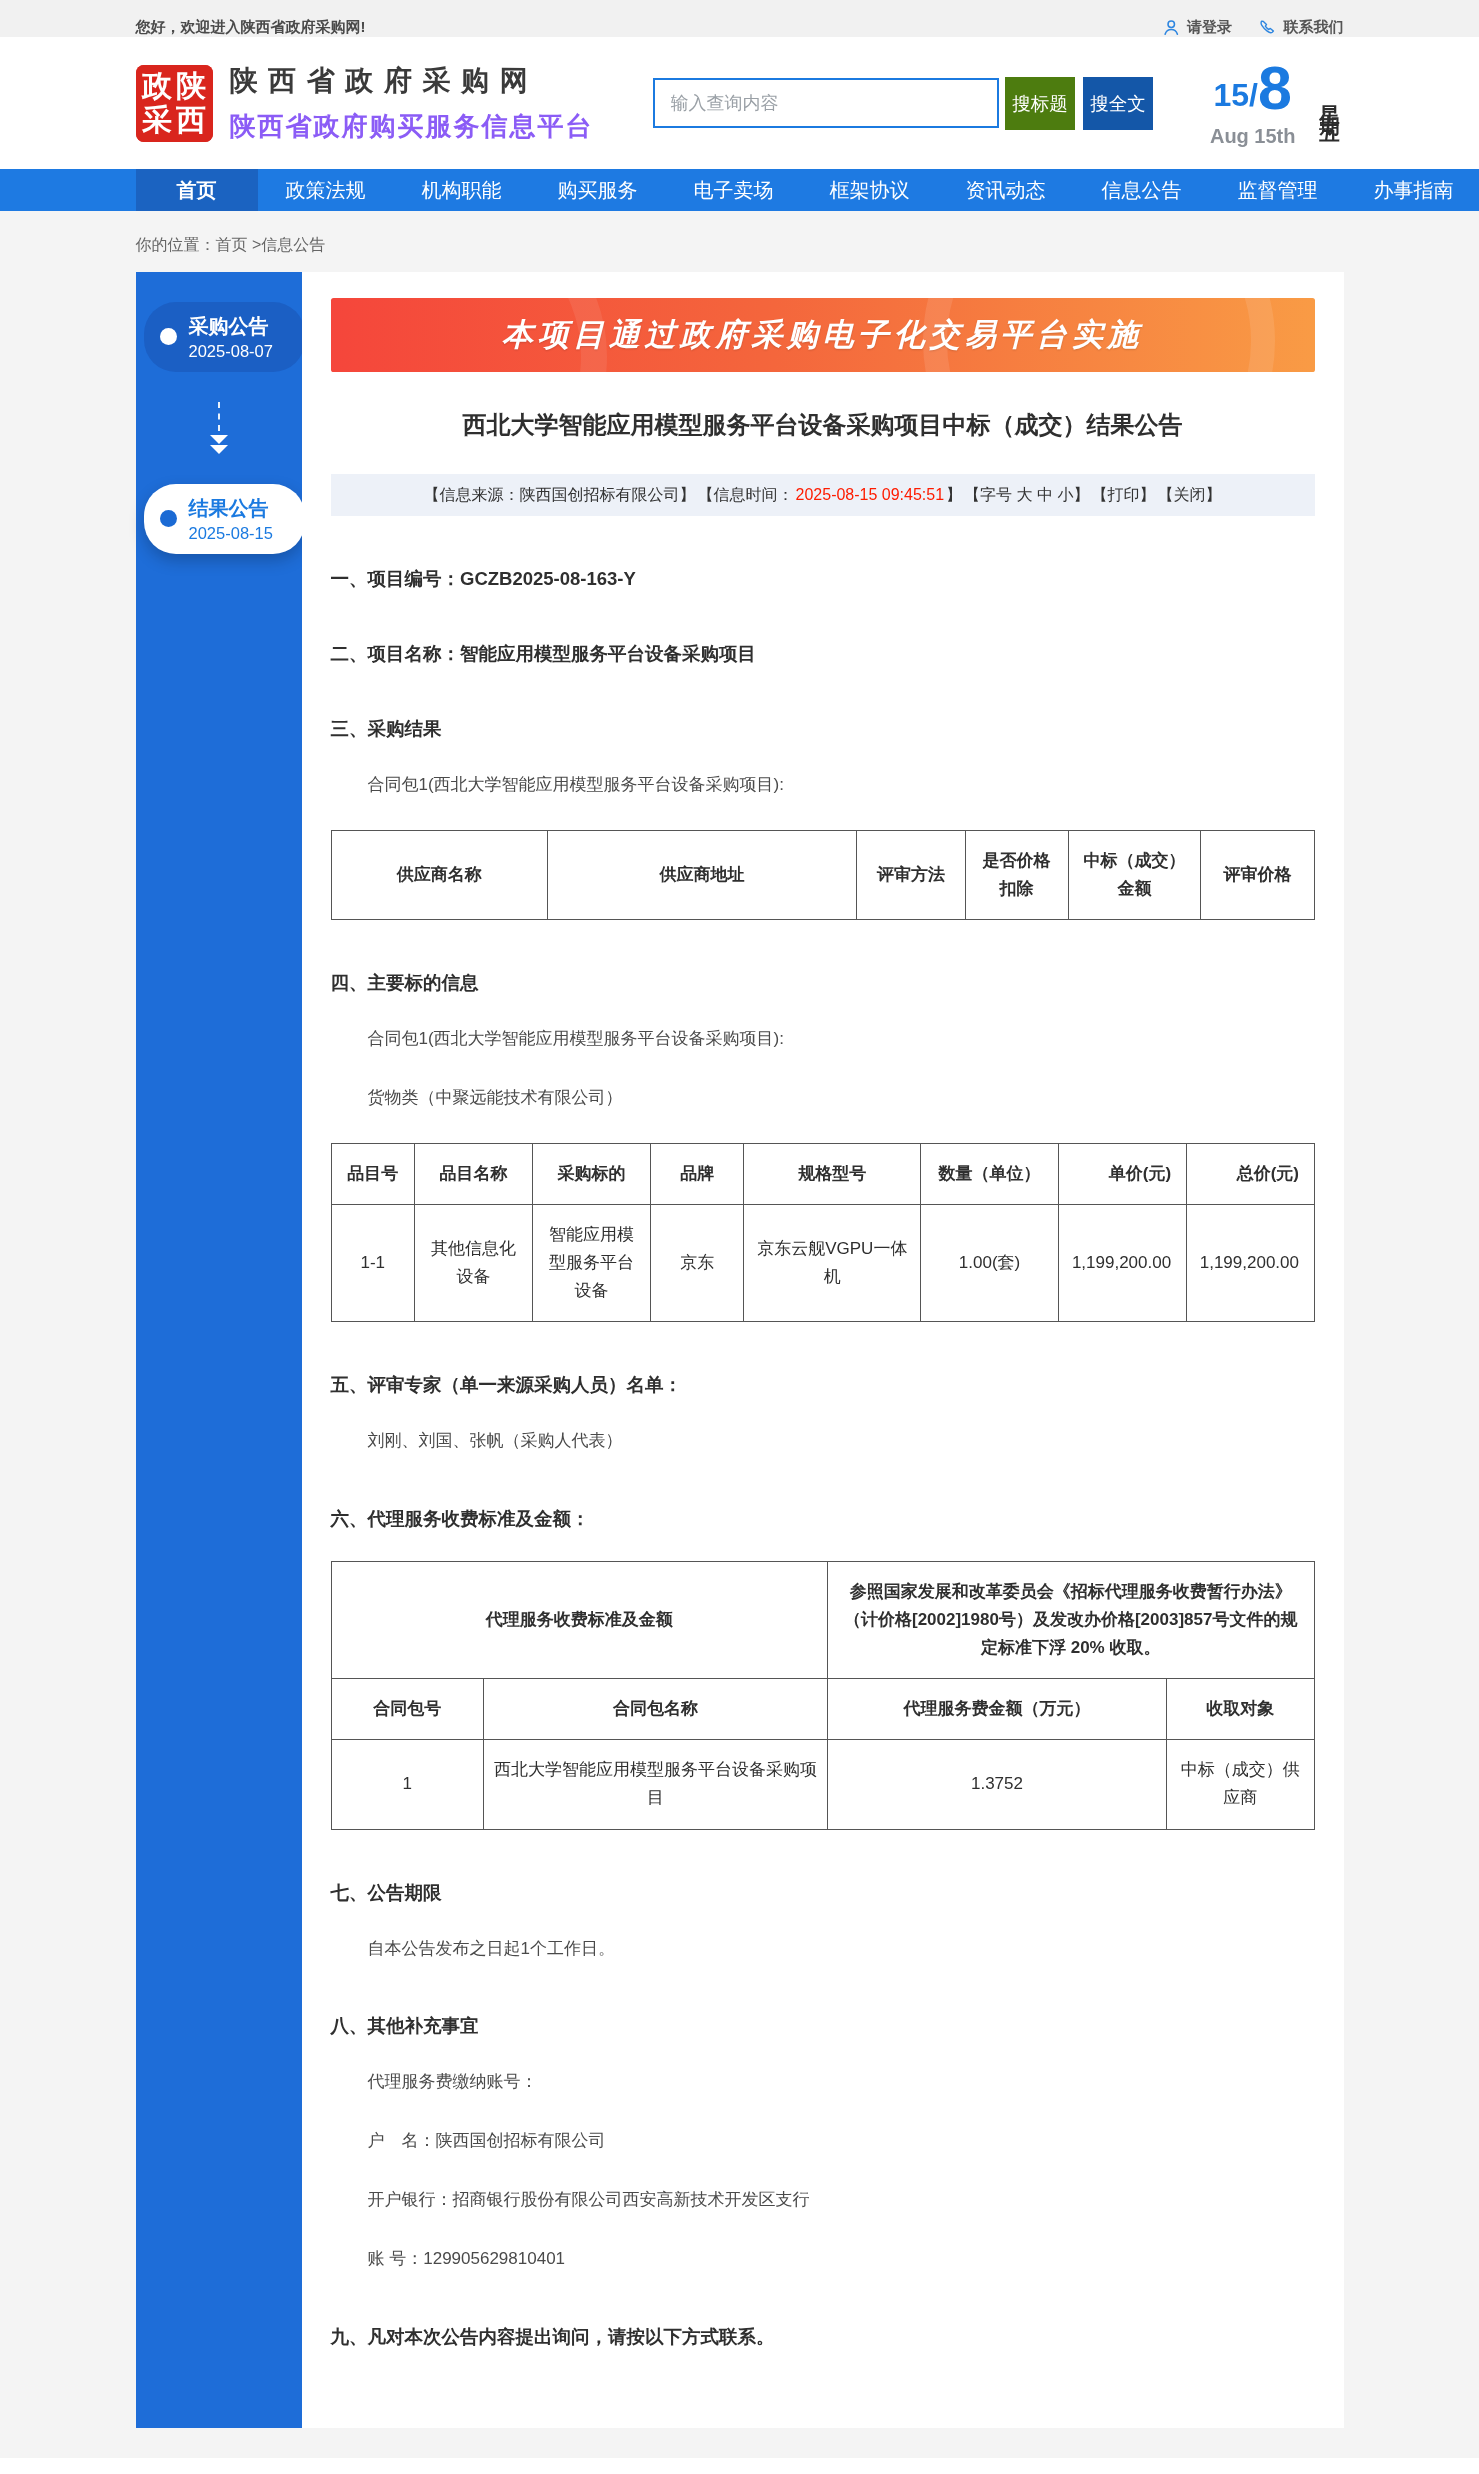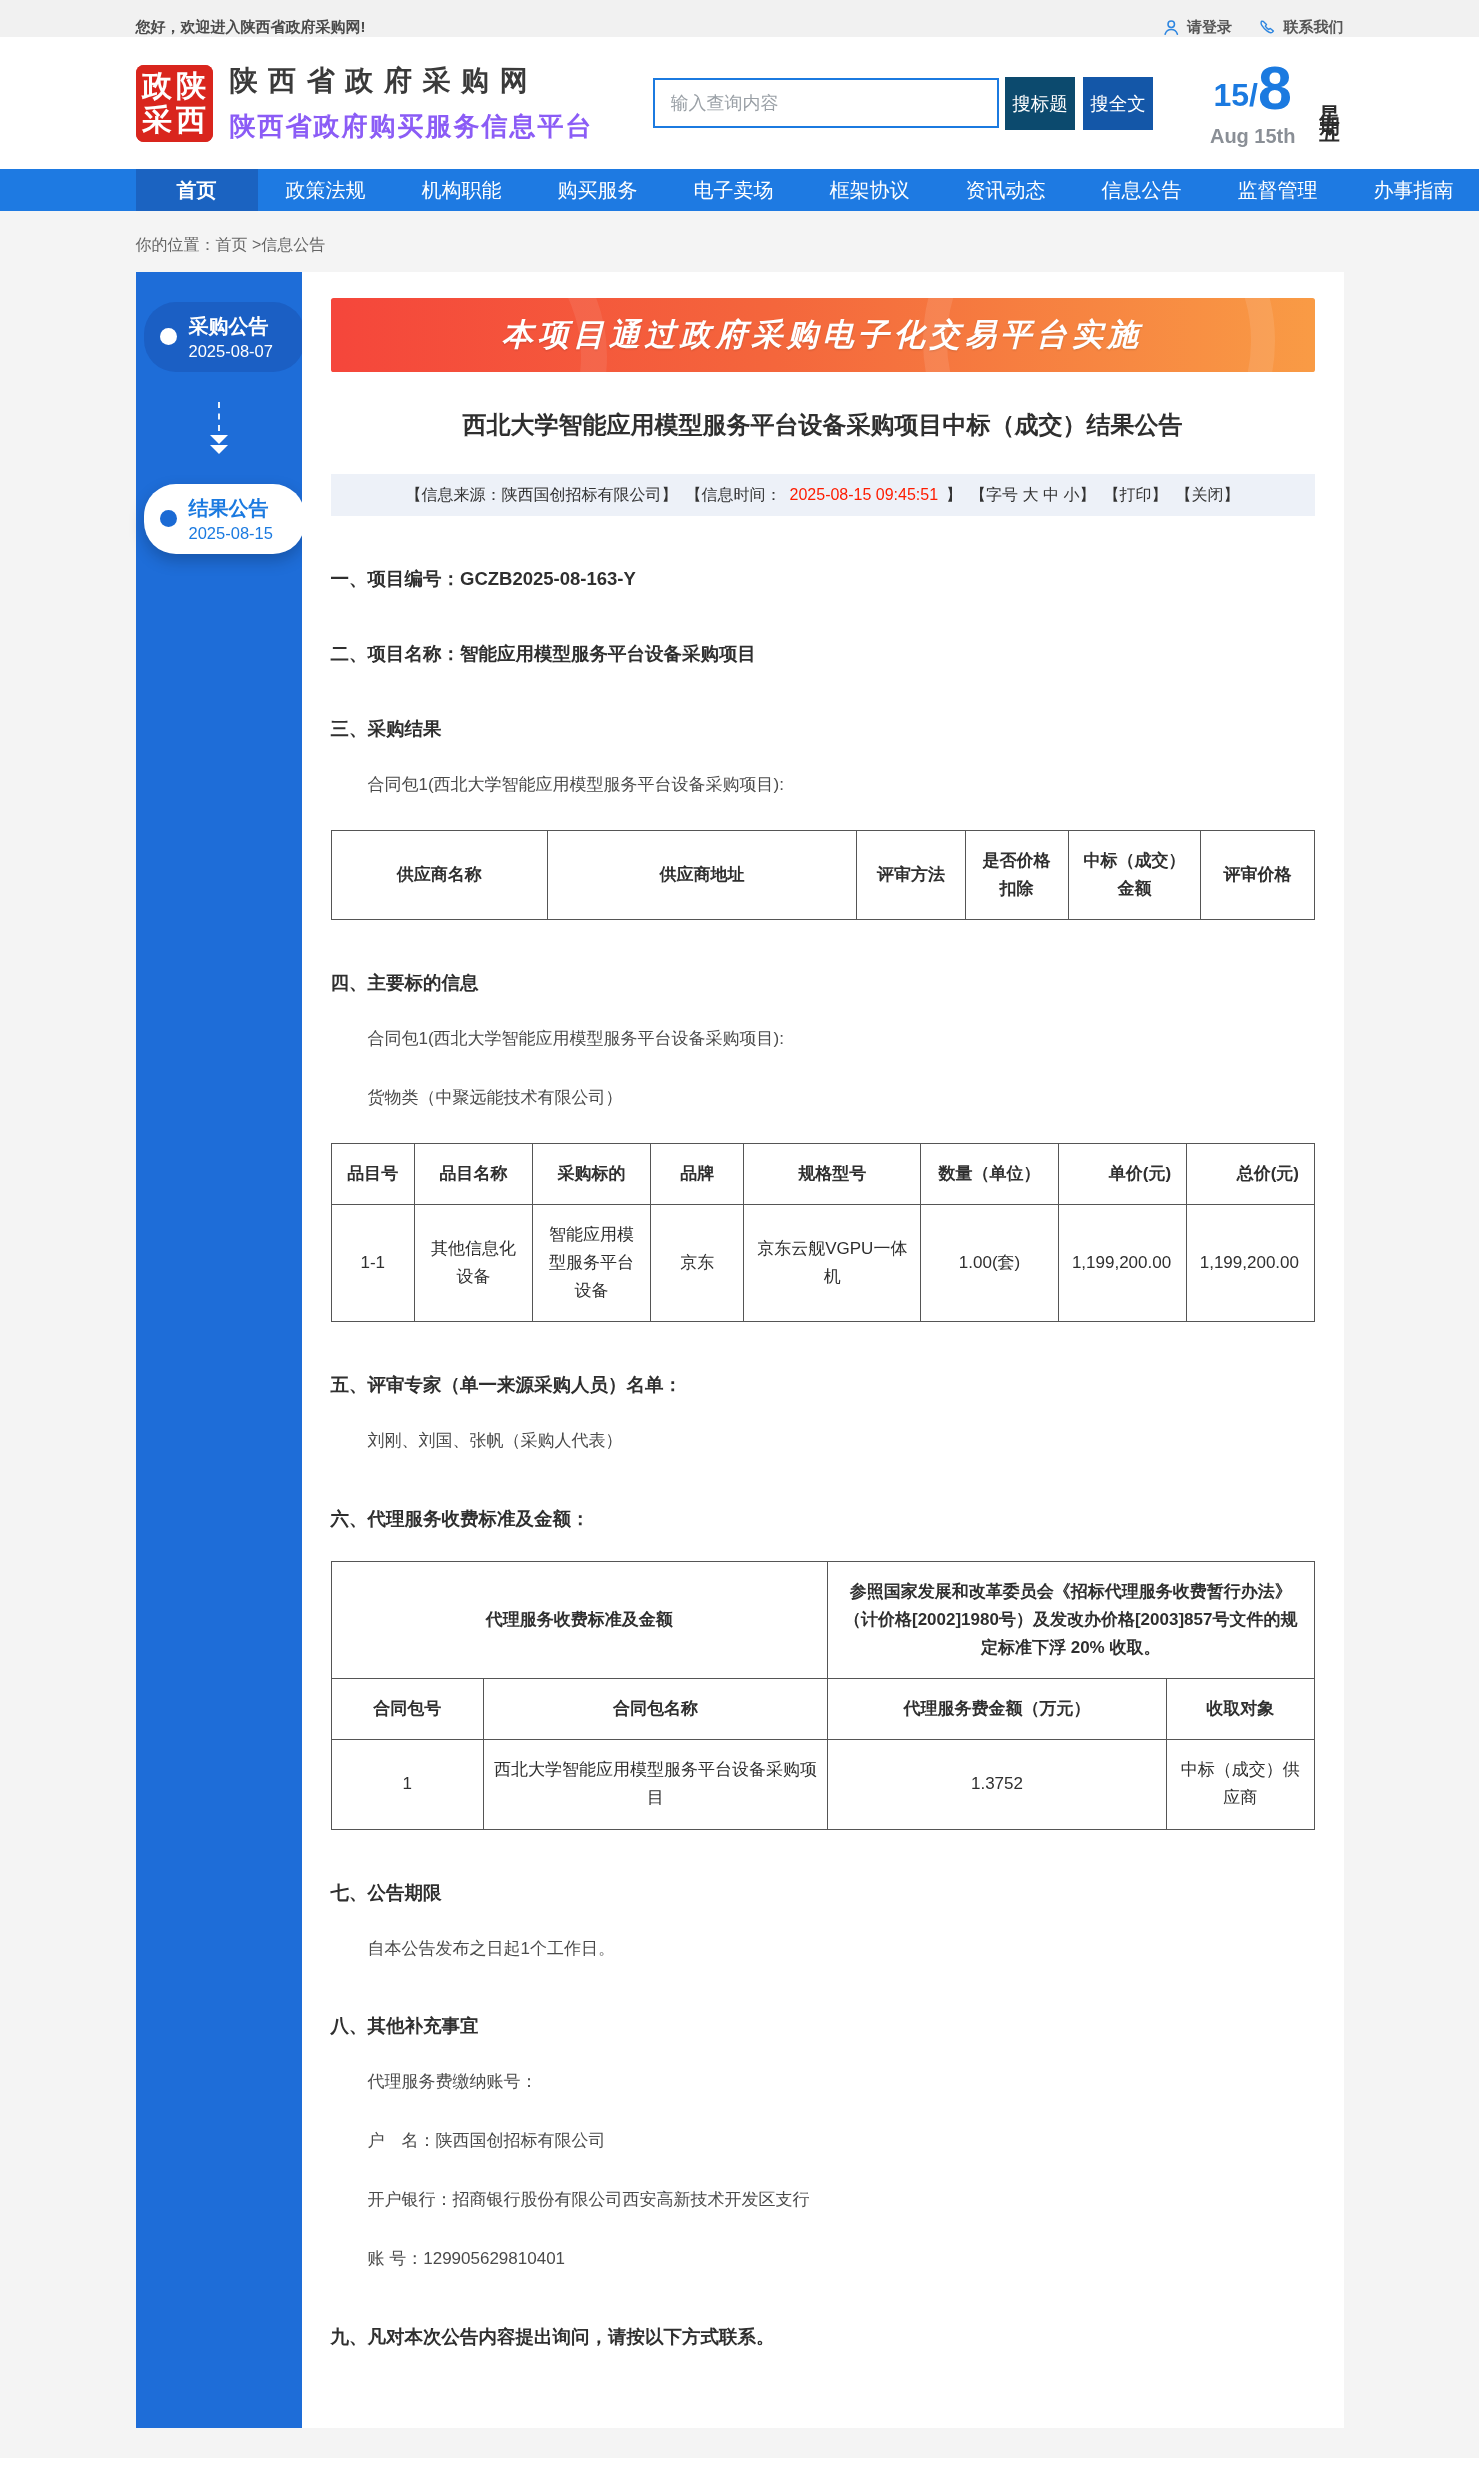--- a/index.html
+++ b/index.html
@@ -19,21 +19,21 @@
   .header .wrap { display:flex; align-items:center; height:132px; }
   .brand { display:flex; align-items:center; gap:17px; }
   .logo-seal { width:77px; height:77px; background:#d9251d; border-radius:8px; display:grid; grid-template-columns:1fr 1fr; padding:5.3px; gap:1.3px; box-shadow:inset 0 0 0 2px #d9251d; }
   .logo-seal span { color:#fff; font-weight:700; font-size:30px; display:flex; align-items:center; justify-content:center; line-height:1; }
   .brand-text .t1 { font-size:28px; font-weight:700; color:#3a3a3a; letter-spacing:10.6px; }
   .brand-text .t2 { font-size:26px; font-weight:700; color:#8b5cf6; margin-top:9.2px; letter-spacing:2px; }
   .search-box { display:flex; align-items:center; margin-left:59px; }
   .search-input { width:346px; height:50px; border:2px solid #1b7ae0; font-size:18px; padding:0 16px; color:#333; outline:none; }
   .search-input::placeholder { color:#9aa0a6; }
   .btn-search { height:53px; width:70px; border:none; color:#fff; font-size:18.5px; cursor:pointer; }
-  .btn-title { background:#0c4a6e; margin-left:6.6px; }
+  .btn-title { background:#4d7c0f; margin-left:6.6px; }
   .btn-full { background:#1457a8; margin-left:8px; }
   .date-box { margin-left:auto; display:flex; align-items:center; gap:20px; }
   .date-nums { text-align:center;margin-left:44px; }
   .date-line { display:flex; align-items:flex-start; justify-content:center; color:#1b7ae0; font-weight:700; }
   .d-day { font-size:32px; margin-top:18.5px; }
   .d-slash { font-size:32px; margin-top:18.5px; }
   .d-month { font-size:61px; line-height:1; }
   .d-en { font-size:20px; font-weight:700; color:#8a8f96; margin-top:5.3px; }
   .date-week { writing-mode:vertical-rl; text-orientation:upright; font-size:20.5px; font-weight:700; color:#2b2b2b; letter-spacing:9.2px; }
 
@@ -64,21 +64,21 @@
   .side-arrow .tri { width:0; height:0; border-left:9.2px solid transparent; border-right:9.2px solid transparent; border-top:9.2px solid #fff; margin-top:4px; }
 
   
   .card { flex:1; background:#fff; padding:26.4px 29px 79px; }
   .banner { height:74px; border-radius:2.6px; position:relative; overflow:hidden; display:flex; align-items:center; justify-content:center;
             background:linear-gradient(90deg,#f5463b 0%,#f4663c 45%,#f99b45 100%); }
   .banner::before { content:""; position:absolute; left:-53px; top:-106px; width:277px; height:277px; border-radius:50%; border:26.4px solid rgba(255,255,255,.08); }
   .banner::after { content:""; position:absolute; right:40px; bottom:-145px; width:304px; height:304px; border-radius:50%; border:24px solid rgba(255,255,255,.10); }
   .banner span { color:#fff; font-size:31px; font-weight:700; font-style:italic; letter-spacing:4.6px; text-shadow:0 1.3px 2px rgba(0,0,0,.15); }
   .art-title { text-align:center; font-size:24px; font-weight:700; color:#2f2f2f; margin-top:37px; }
-  .meta { margin-top:33px; background:#edf1f8; height:42px; display:flex; align-items:center; justify-content:center; font-size:16px; color:#333; gap:8px; }
+  .meta { margin-top:33px; background:#edf1f8; height:42px; display:flex; align-items:center; justify-content:center; font-size:16px; color:#333; gap:2px; }
   .meta .red { color:#fe1c00; margin:0 0; }
   .meta .ctl { cursor:pointer; }
 
   .sec-h { font-size:18.5px; font-weight:700; color:#2f2f2f; margin-top:50px; }
   .sec-p { font-size:17px; color:#4a4a4a; margin-top:30px; padding-left:37px; line-height:1.7; }
 
   table { width:100%; border-collapse:collapse; margin-top:30px; border:1.3px solid #3d3d3d; }
   th,td { border:0.7px solid #555; font-size:17px; padding:16px 9.2px; text-align:center; line-height:1.65; color:#2f2f2f; }
   th { font-weight:700; }
   td.num, th.num { text-align:right; padding-right:14.5px; }

